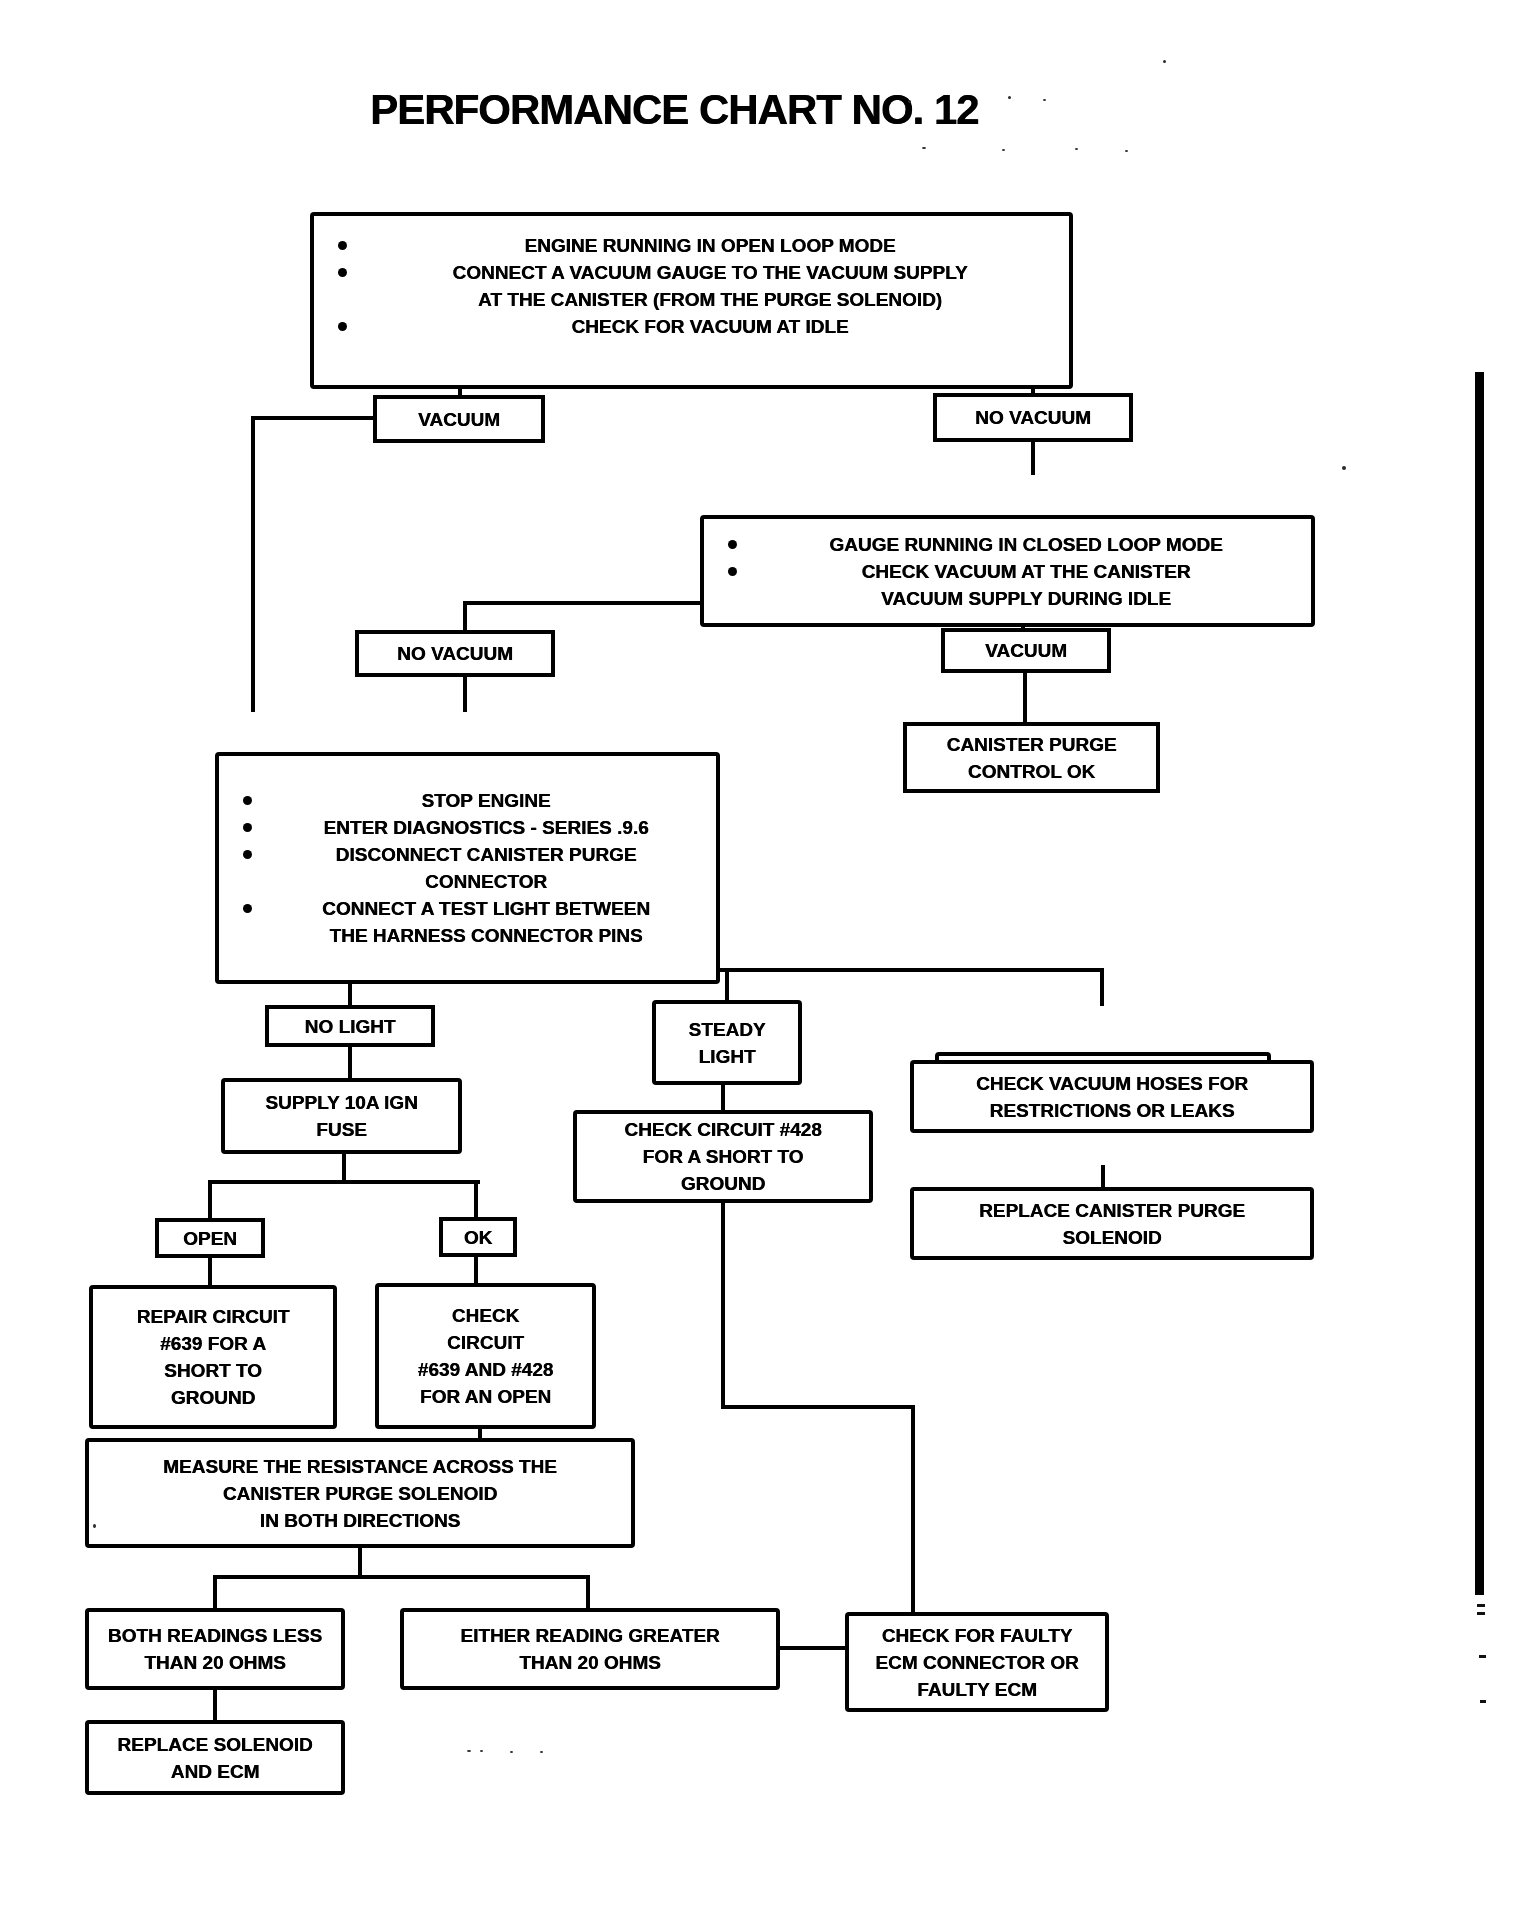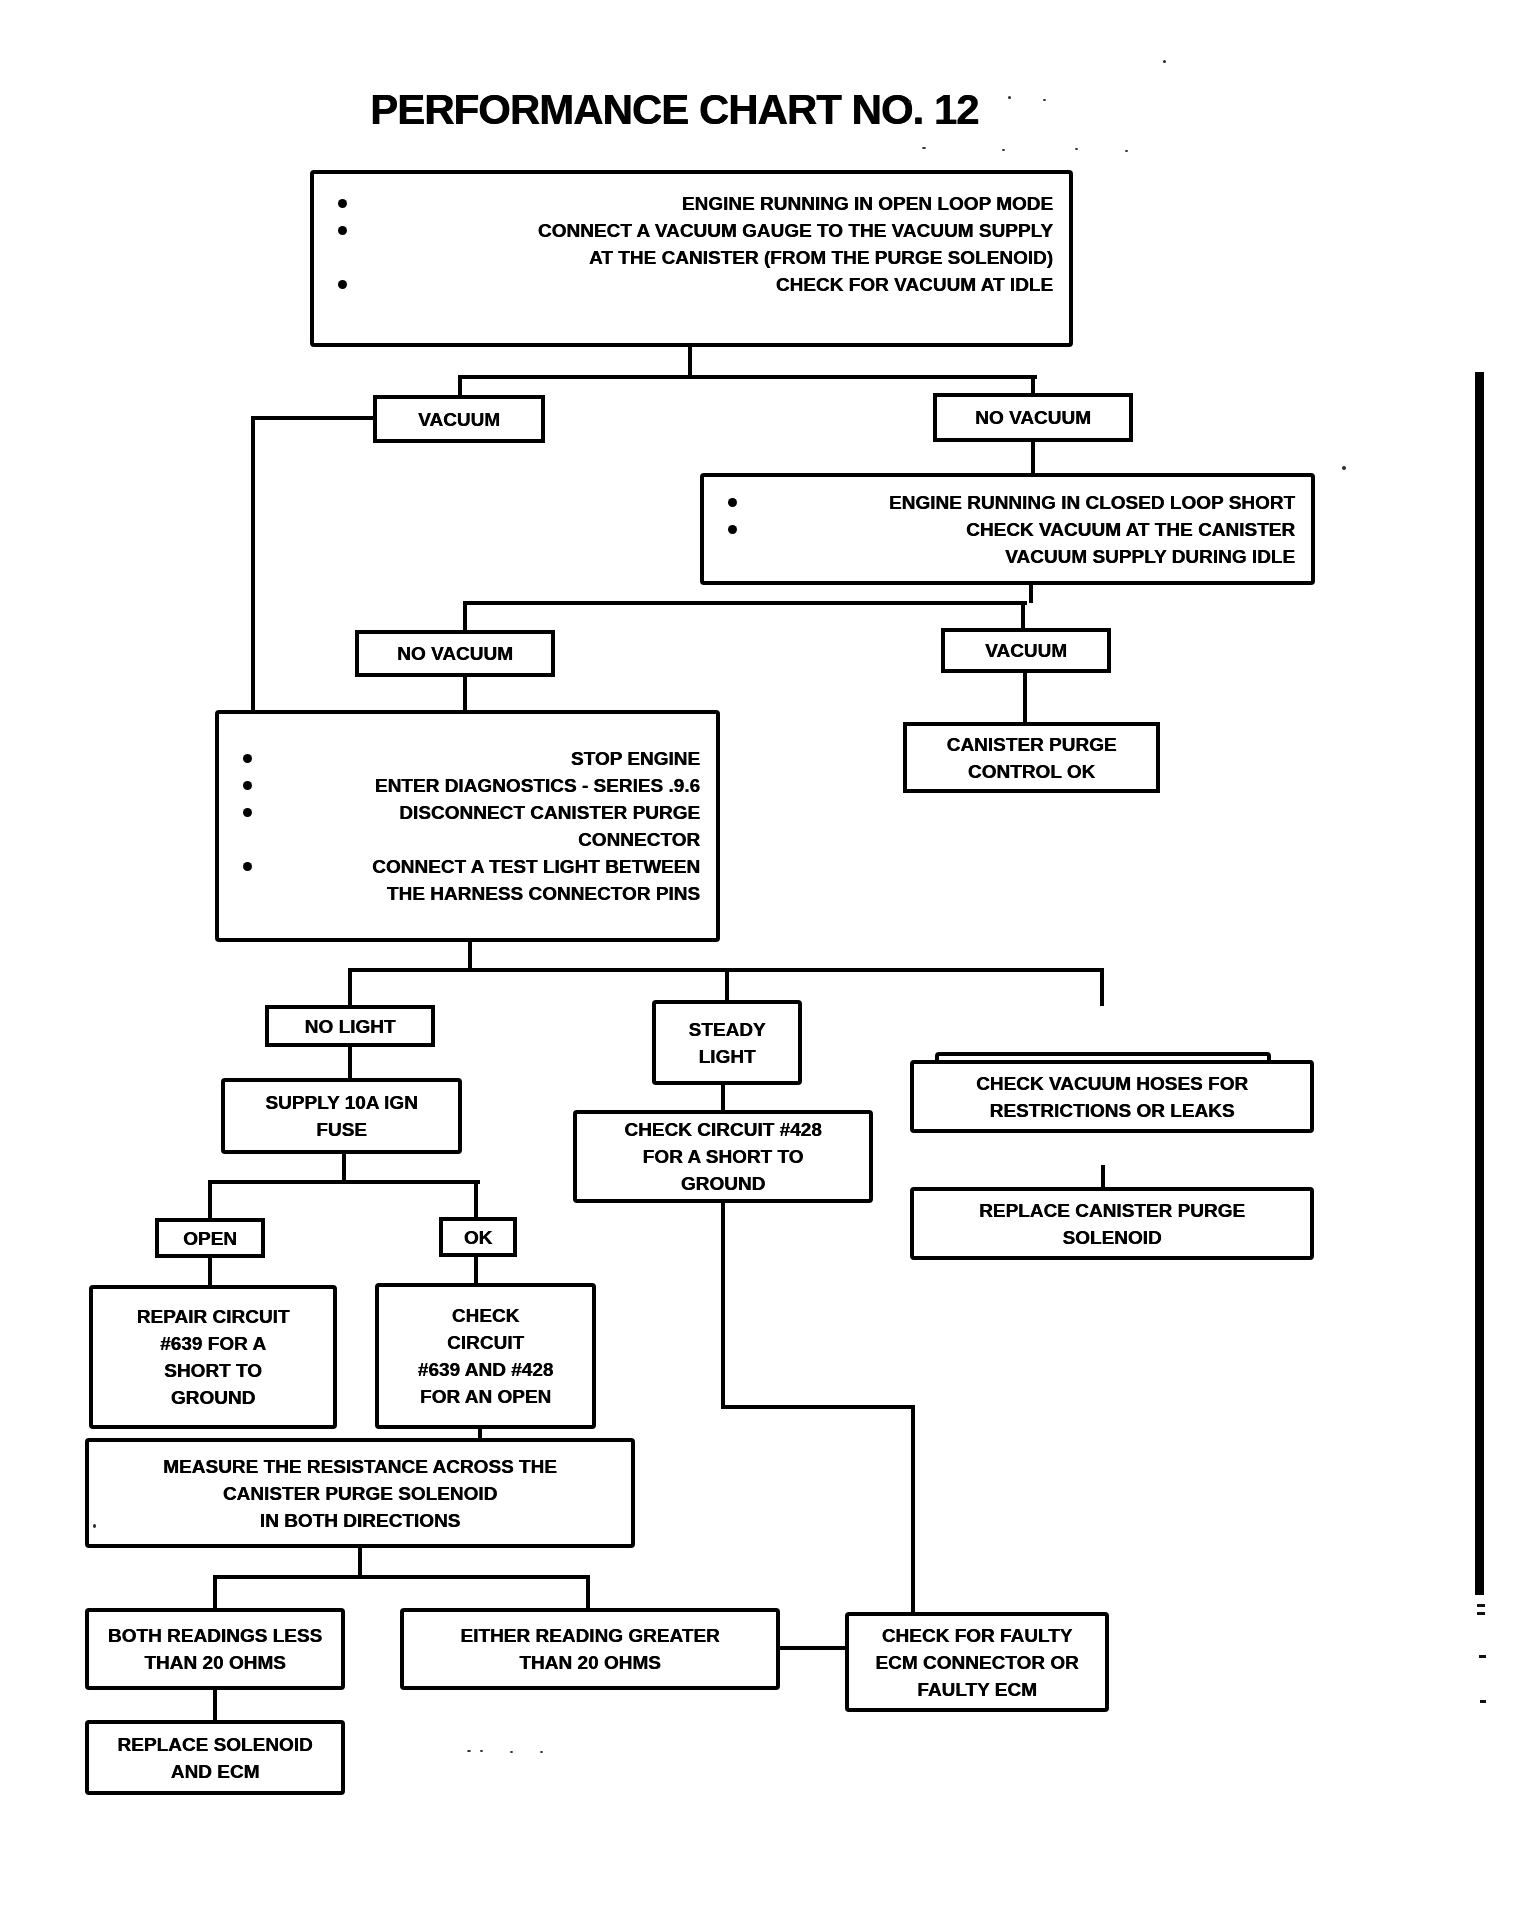--- a/index.html
+++ b/index.html
@@ -25,22 +25,23 @@
     box-sizing:border-box;
     display:flex;flex-direction:column;
     align-items:center;justify-content:center;
     text-align:center;
     font-weight:700;font-size:19px;line-height:27px;
     text-shadow:0.4px 0 0 #000;
     border-radius:4px;
   }
   .box.rounded{border-radius:0;}
   .box.bullets{
-    align-items:stretch;text-align:right;
+    align-items:stretch;text-align:center;
     padding:12px 16px 12px 22px;
+    margin-top:42px;
   }
   .box.bullets.topalign{justify-content:flex-start;padding-top:16px;}
   .b-row{display:flex;align-items:flex-start;}
   .b-dot{
     flex:none;width:9px;height:9px;border-radius:50%;
     background:#000;margin:9px 20px 0 2px;
   }
   .b-text{flex:1;}
   .ln{white-space:nowrap;}
   .vl,.hl{position:absolute;background:#000;}
@@ -123,21 +124,21 @@
   </div>
 
   <div class="box rounded" style="left:933px;top:393px;width:200px;height:49px">
     <div class="ln">NO VACUUM</div>
   </div>
 
   <div class="box bullets" style="left:700px;top:473px;width:615px;height:112px">
     <div class="b-row">
         <span class="b-dot"></span>
       <div class="b-text">
-          <div class="ln">ENGINE RUNNING IN CLOSED LOOP SHORT</div>
+          <div class="ln">GAUGE RUNNING IN CLOSED LOOP MODE</div>
         </div>
       </div>
     <div class="b-row">
         <span class="b-dot"></span>
       <div class="b-text">
           <div class="ln">CHECK VACUUM AT THE CANISTER</div>
         <div class="ln">VACUUM SUPPLY DURING IDLE</div>
         </div>
       </div>
   </div>

